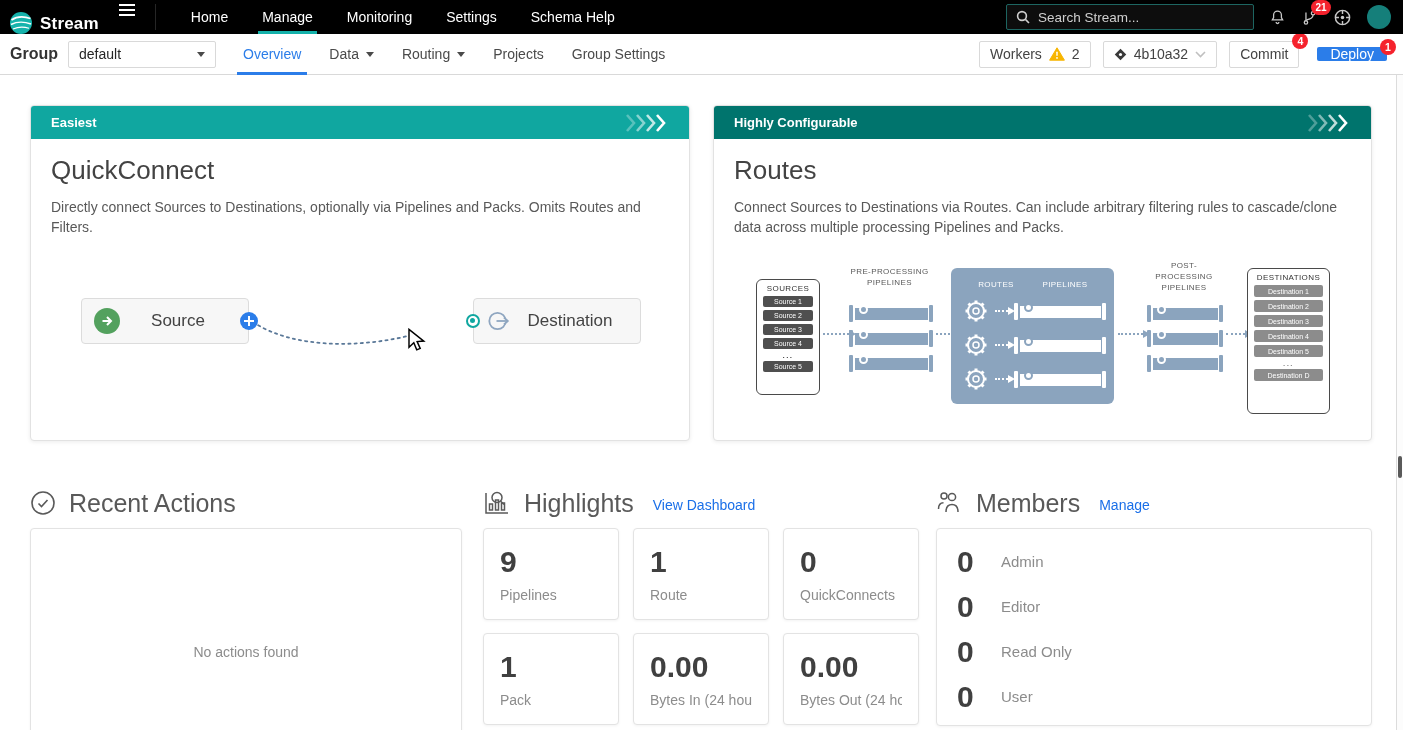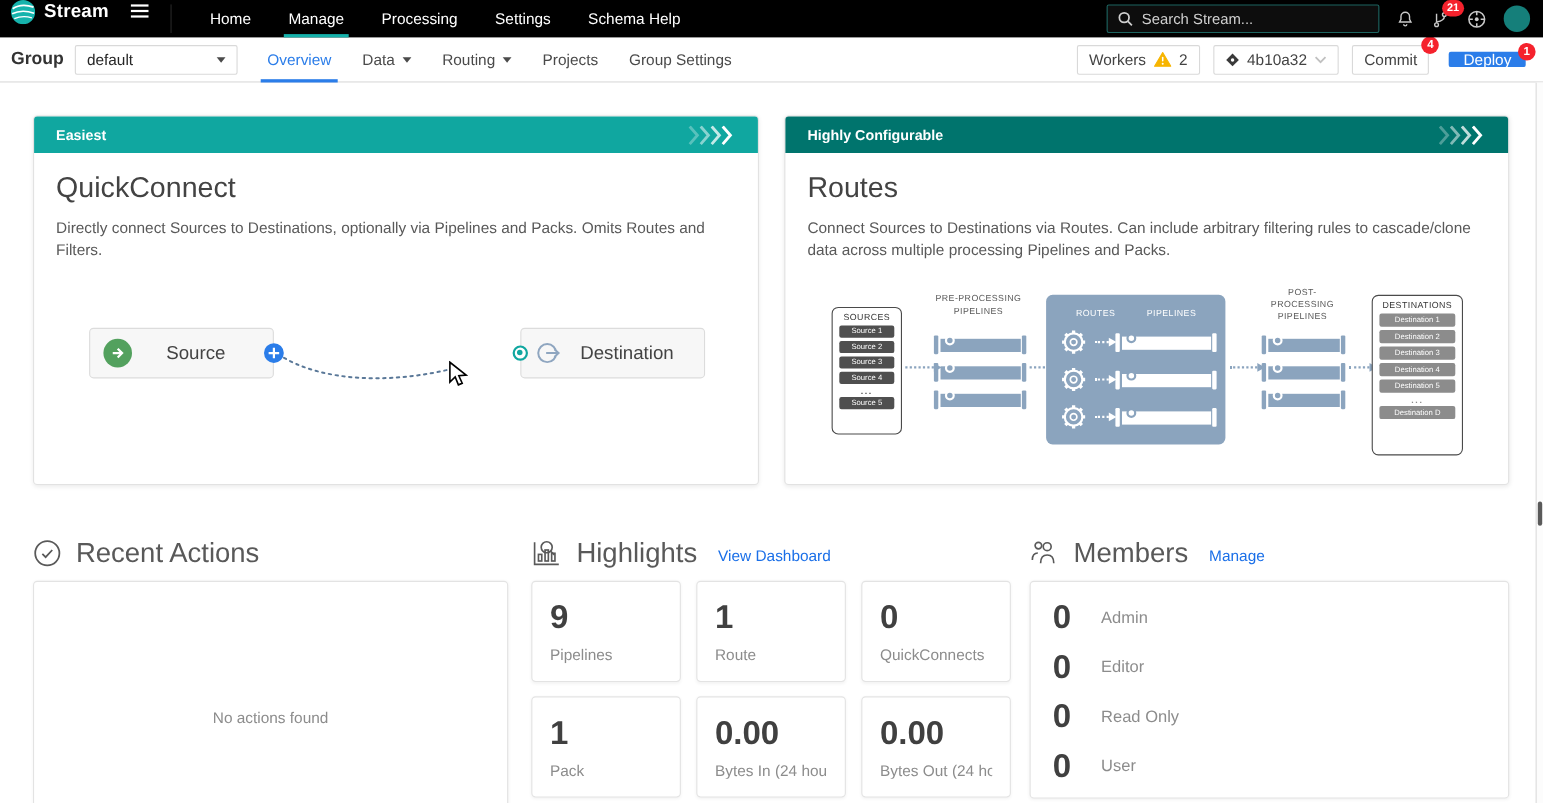--- a/index.html
+++ b/index.html
@@ -4,21 +4,21 @@
 <style>
   * { box-sizing: border-box; margin: 0; padding: 0; }
   html,body { width:1403px; height:730px; }
   body {
     position: relative; overflow: hidden; background: #fff;
     font-family: "Liberation Sans", sans-serif; color:#434343;
   }
   
   .topnav { position:absolute; top:0; left:0; right:0; height:34px; background:#000;
             display:flex; align-items:stretch; z-index:30; }
-  .brand-block { display:flex; align-items:flex-start; padding:0 0 0 10px; gap:8px; cursor:pointer; }
+  .brand-block { display:flex; align-items:flex-end; padding:0 0 0 10px; gap:8px; cursor:pointer; }
   .brand-text { color:#fff; font-size:17px; font-weight:600; letter-spacing:.2px; }
   .hamburger { display:flex; flex-direction:column; gap:3px; margin-left:16px; padding:4px; cursor:pointer; }
   .hamburger i { display:block; width:16px; height:2px; background:#fff; }
   .nav-divider { width:1px; background:#262626; margin:4px 0 4px 16px; }
   .nav-items { display:flex; margin-left:18px; }
   .nav-item { position:relative; display:flex; align-items:center; padding:0 17px; color:#fff;
               font-size:14px; cursor:pointer; }
   .nav-item.active::after { content:''; position:absolute; left:13px; right:13px; bottom:0;
               height:3px; background:#14b1aa; }
   .topnav-right { margin-left:auto; display:flex; align-items:center; gap:15px; padding-right:12px; }
@@ -143,21 +143,21 @@
   </div>
   <div class="hamburger">
       <i></i>
       <i></i>
       <i></i>
     </div>
   <div class="nav-divider"></div>
   <div class="nav-items">
     <div class="nav-item">Home</div>
     <div class="nav-item active">Manage</div>
-    <div class="nav-item">Processing</div>
+    <div class="nav-item">Monitoring</div>
     <div class="nav-item">Settings</div>
     <div class="nav-item">Schema Help</div>
   </div>
   <div class="topnav-right">
     <div class="searchbox">
       <span>
         <svg width="14" height="14" viewBox="0 0 14 14" fill="none" stroke="#cfcfcf" stroke-width="1.6">
           <circle cx="6" cy="6" r="4.4"></circle>
             <path d="M9.4 9.4L13 13"></path>
         </svg>

